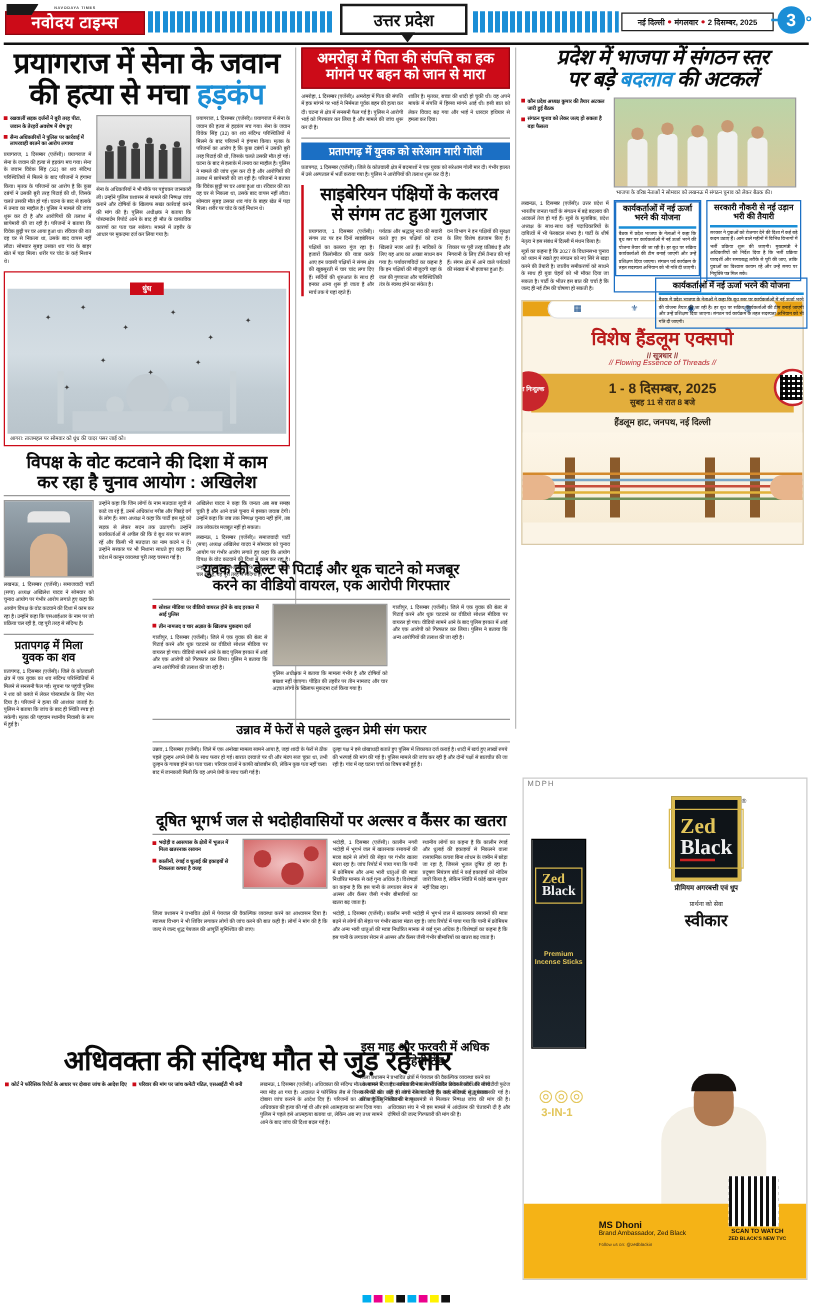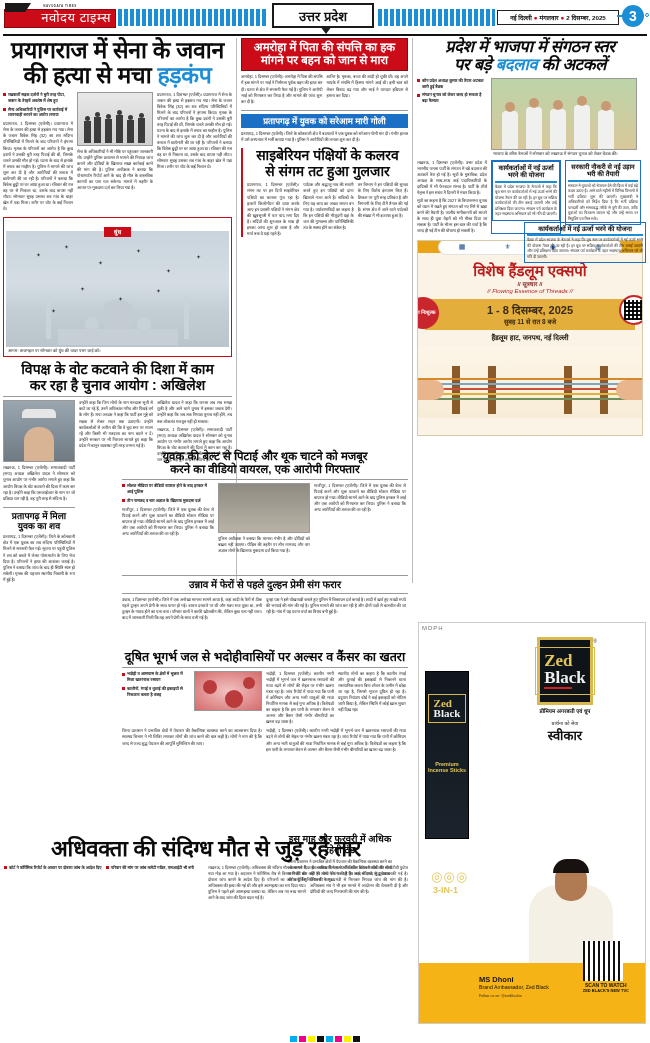--- a/index.html
+++ b/index.html
@@ -15,22 +15,22 @@
   .masthead {
     position: relative; height: 34px; width: 650px;
     border-bottom: 0; display: flex; align-items: center;
   }
   .logo-wrap { position: absolute; left: 4px; top: 4px; width: 112px; }
   .logo-tag {
     font-size: 3px; letter-spacing: .5px; color: #444;
     text-align: center; font-weight: bold; margin-bottom: 1px;
   }
   .logo-box {
-    background: #cc0b18; color: #fff; font-weight: normal;
-    font-size: 13px; text-align: right; letter-spacing: .5px;
+    background: #cc0b18; color: #fff; font-weight: bold;
+    font-size: 13px; text-align: center; letter-spacing: .5px;
     padding: 1px 4px 2px; border: 1px solid #8e0710;
     position: relative; line-height: 1.05;
   }
   .logo-flag {
     position: absolute; left: 0px; top: -7px; width: 26px; height: 9px;
     background: #1a1a1a; clip-path: polygon(0 0,100% 0,78% 100%,0 100%);
   }
   .bars-left {
     position: absolute; left: 118px; top: 9px; height: 17px; width: 150px;
     background: repeating-linear-gradient(90deg,#1b8ed6 0 4px,#fff 4px 6px);

